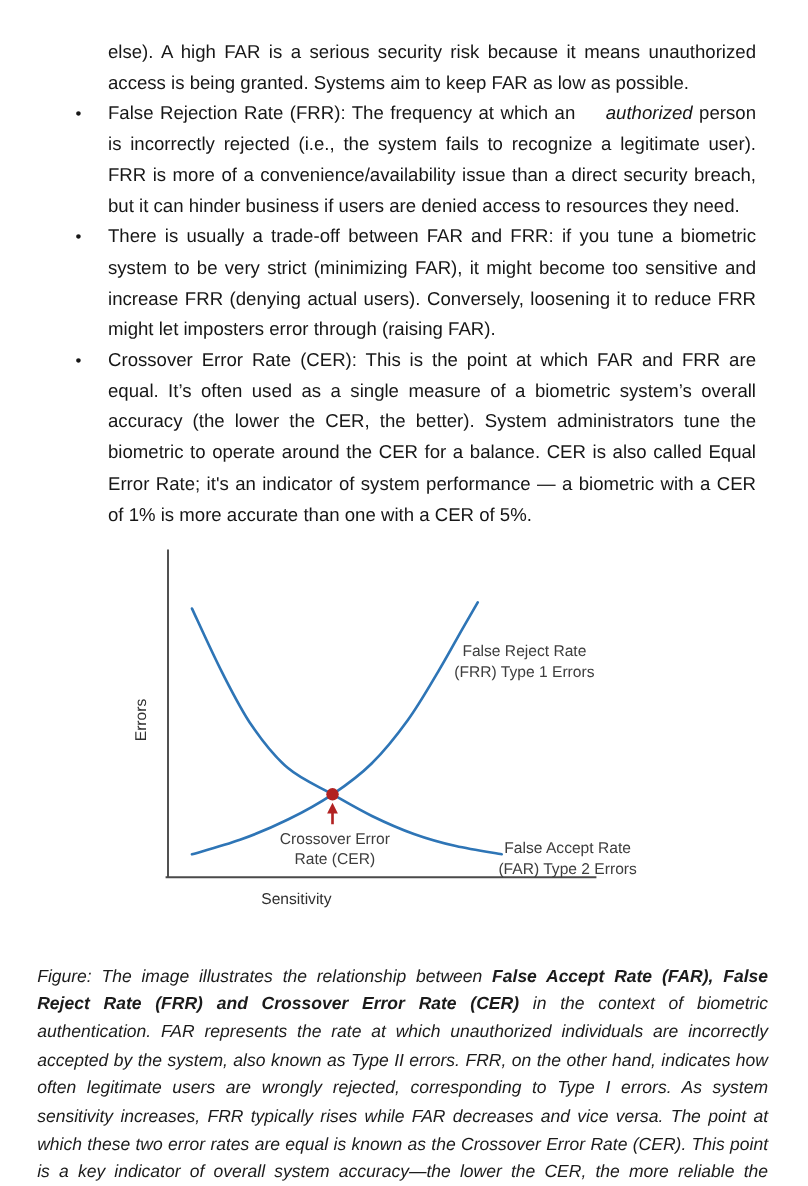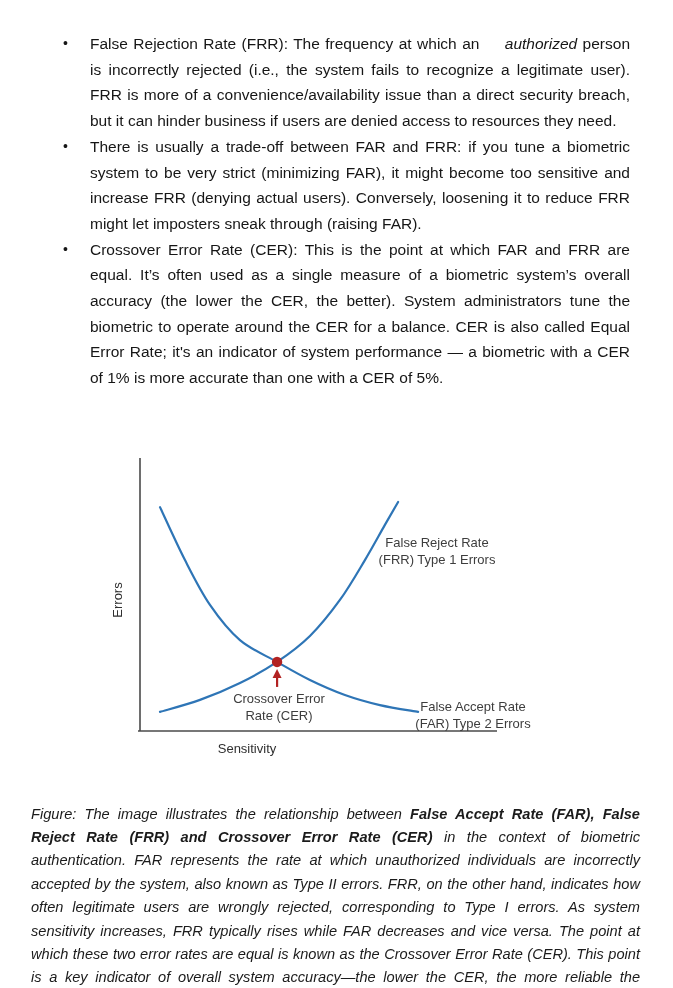--- a/index.html
+++ b/index.html
@@ -27,29 +27,30 @@
   .caption{position:absolute; left:31px; top:788px; width:609px;
     font-size:14.6px; line-height:23.4px; text-align:justify; font-style:italic; color:#1b1b1b;}
   .caption .bi{font-weight:bold; font-style:italic;}
 </style>
 </head>
 <body>
 
 <div class="page">
 
   <div class="content">
+    <p class="cont-para">else). A high FAR is a serious security risk because it means unauthorized access is being granted. Systems aim to keep FAR as low as possible.</p>
 
     <div class="li">
       <span class="marker">•</span>
       <p class="bt"><span class="b">False Rejection Rate (FRR):</span><span> The frequency at which an </span><span class="i">authorized</span><span> person is incorrectly rejected (i.e., the system fails to recognize a legitimate user). FRR is more of a convenience/availability issue than a direct security breach, but it can hinder business if users are denied access to resources they need.</span></p>
     </div>
 
     <div class="li">
       <span class="marker">•</span>
-      <p class="bt">There is usually a trade-off between FAR and FRR: if you tune a biometric system to be very strict (minimizing FAR), it might become too sensitive and increase FRR (denying actual users). Conversely, loosening it to reduce FRR might let imposters sneak through (raising FAR).</p>
+      <p class="bt">There is usually a trade-off between FAR and FRR: if you tune a biometric system to be very strict (minimizing FAR), it might become too sensitive and increase FRR (denying actual users). Conversely, loosening it to reduce FRR might let imposters error through (raising FAR).</p>
     </div>
 
     <div class="li">
       <span class="marker">•</span>
       <p class="bt"><span class="b">Crossover Error Rate (CER):</span><span> This is the point at which FAR and FRR are equal. It’s often used as a single measure of a biometric system’s overall accuracy (the lower the CER, the better). System administrators tune the biometric to operate around the CER for a balance. CER is also called Equal Error Rate; it's an indicator of system performance — a biometric with a CER of 1% is more accurate than one with a CER of 5%.</span></p>
     </div>
   </div>
 
   <div class="figure">
     <svg width="673" height="312" viewBox="0 0 673 312">

